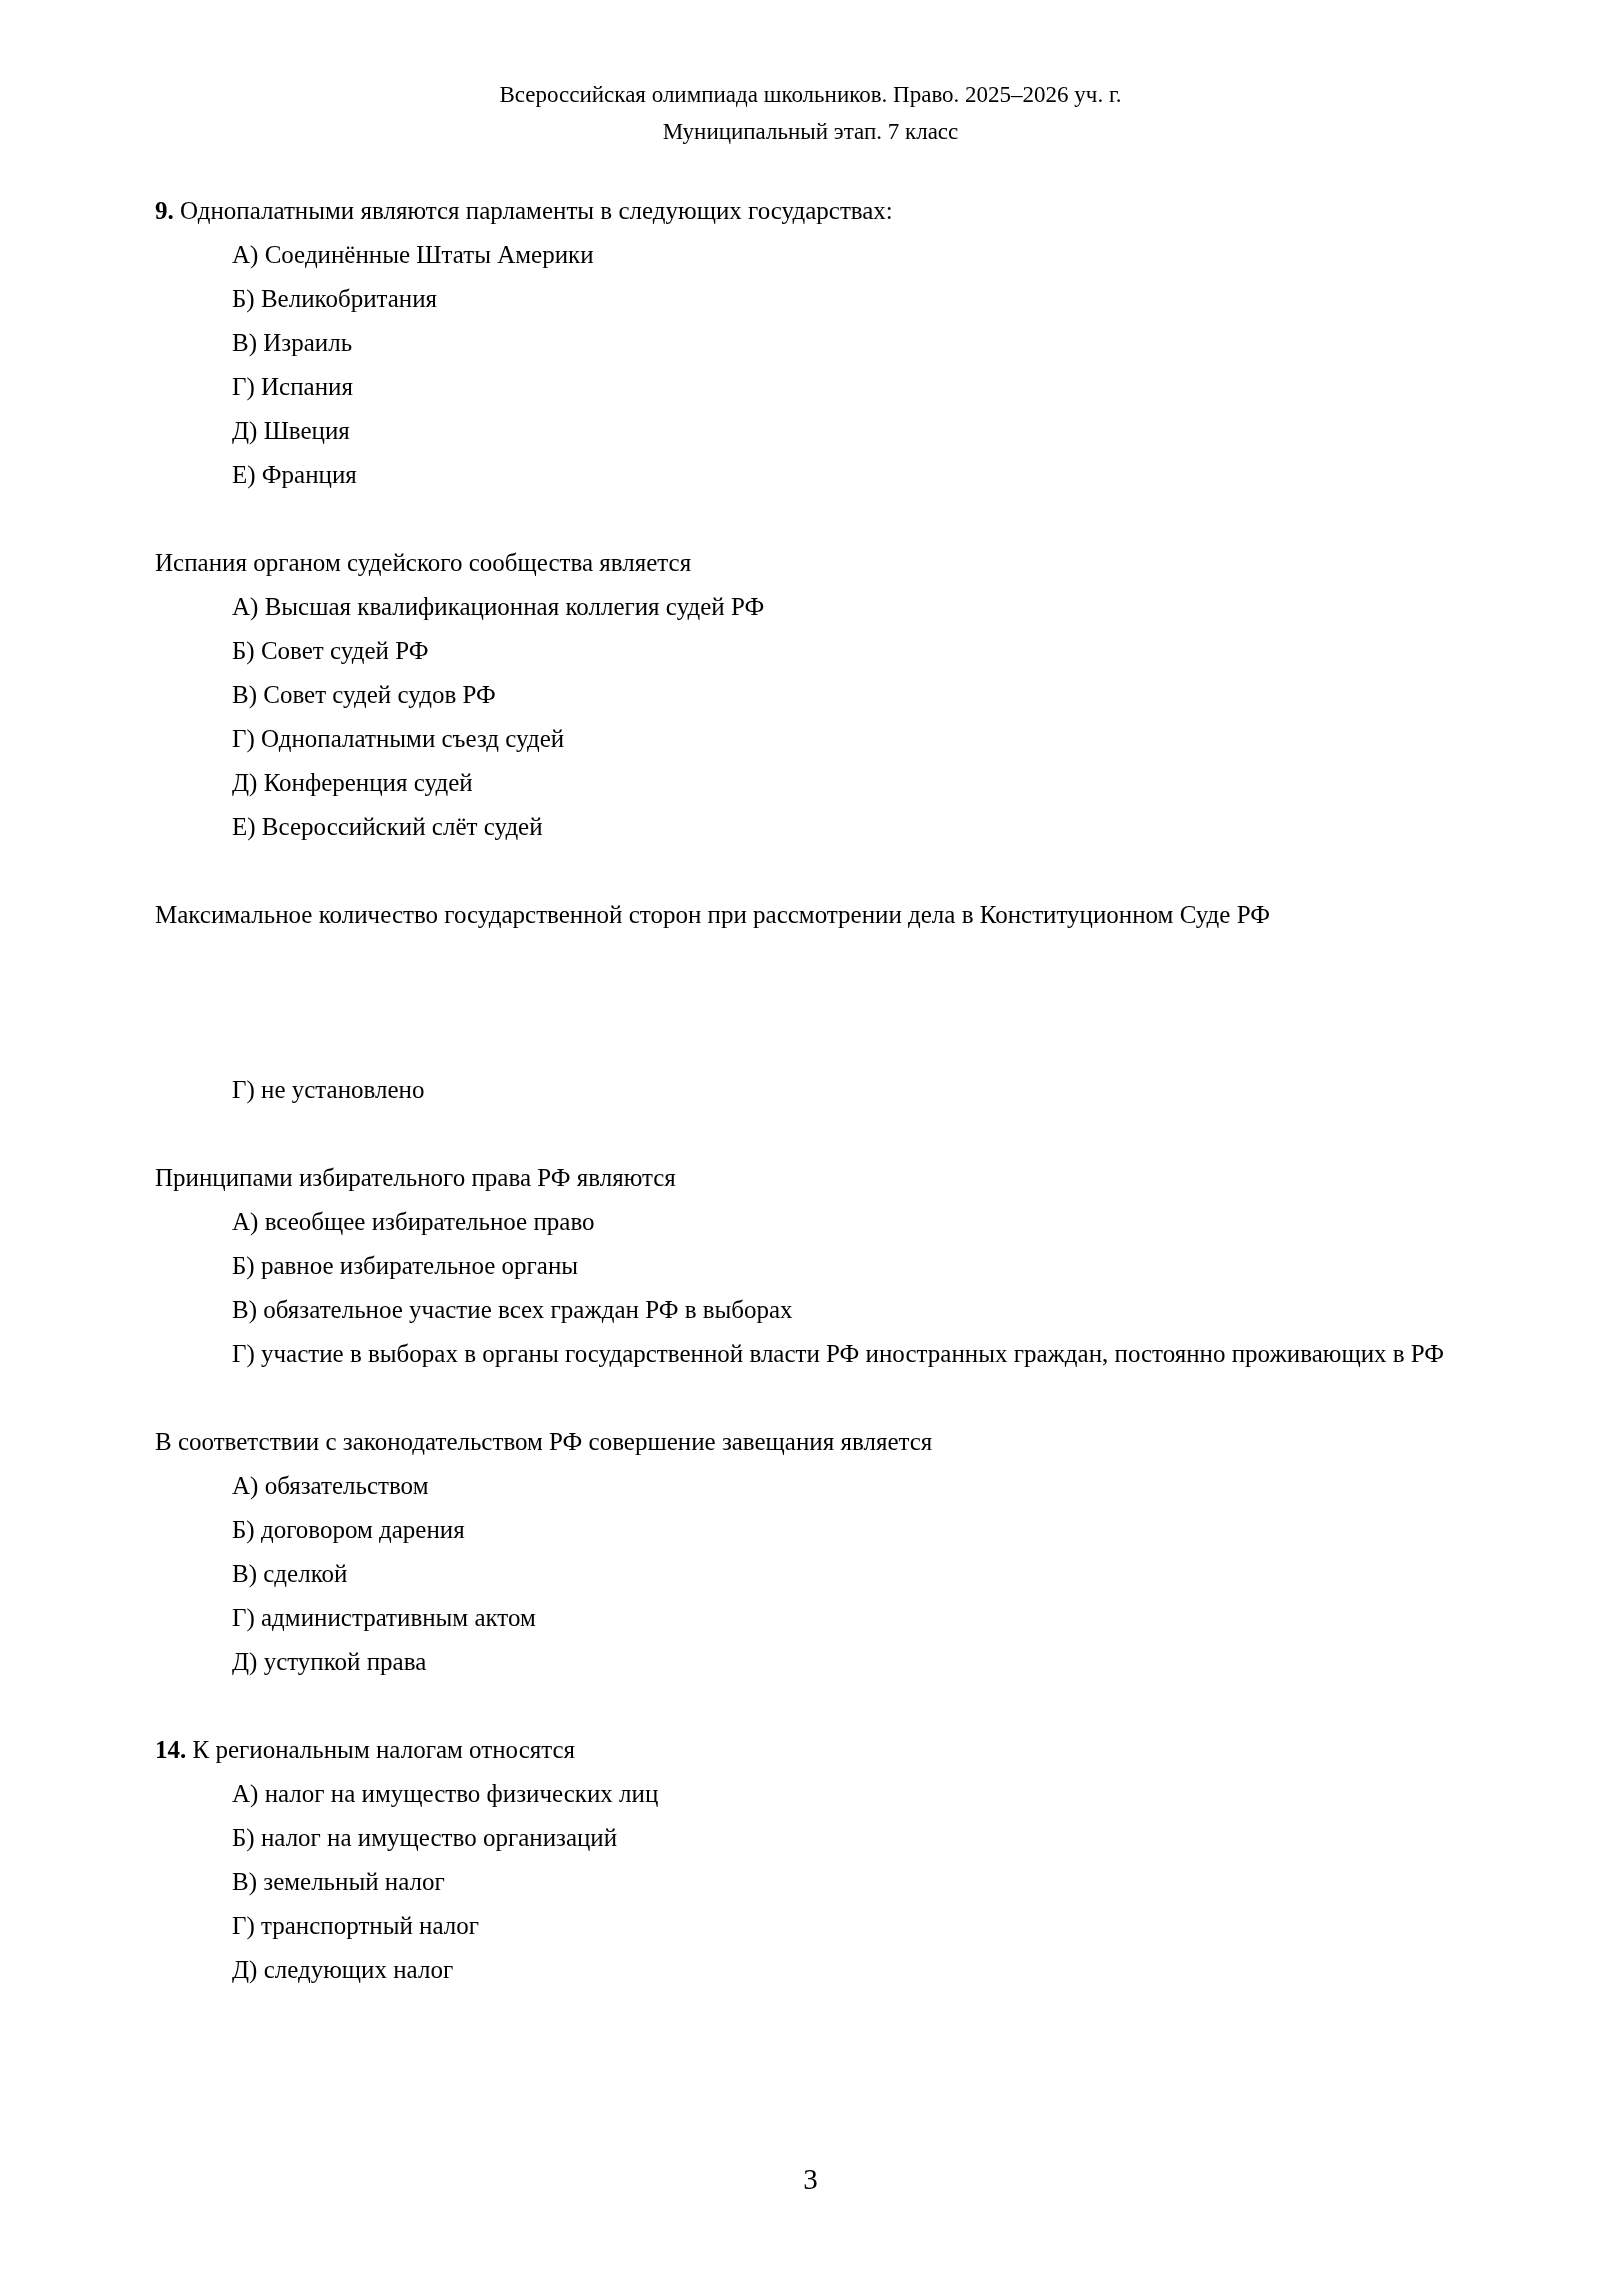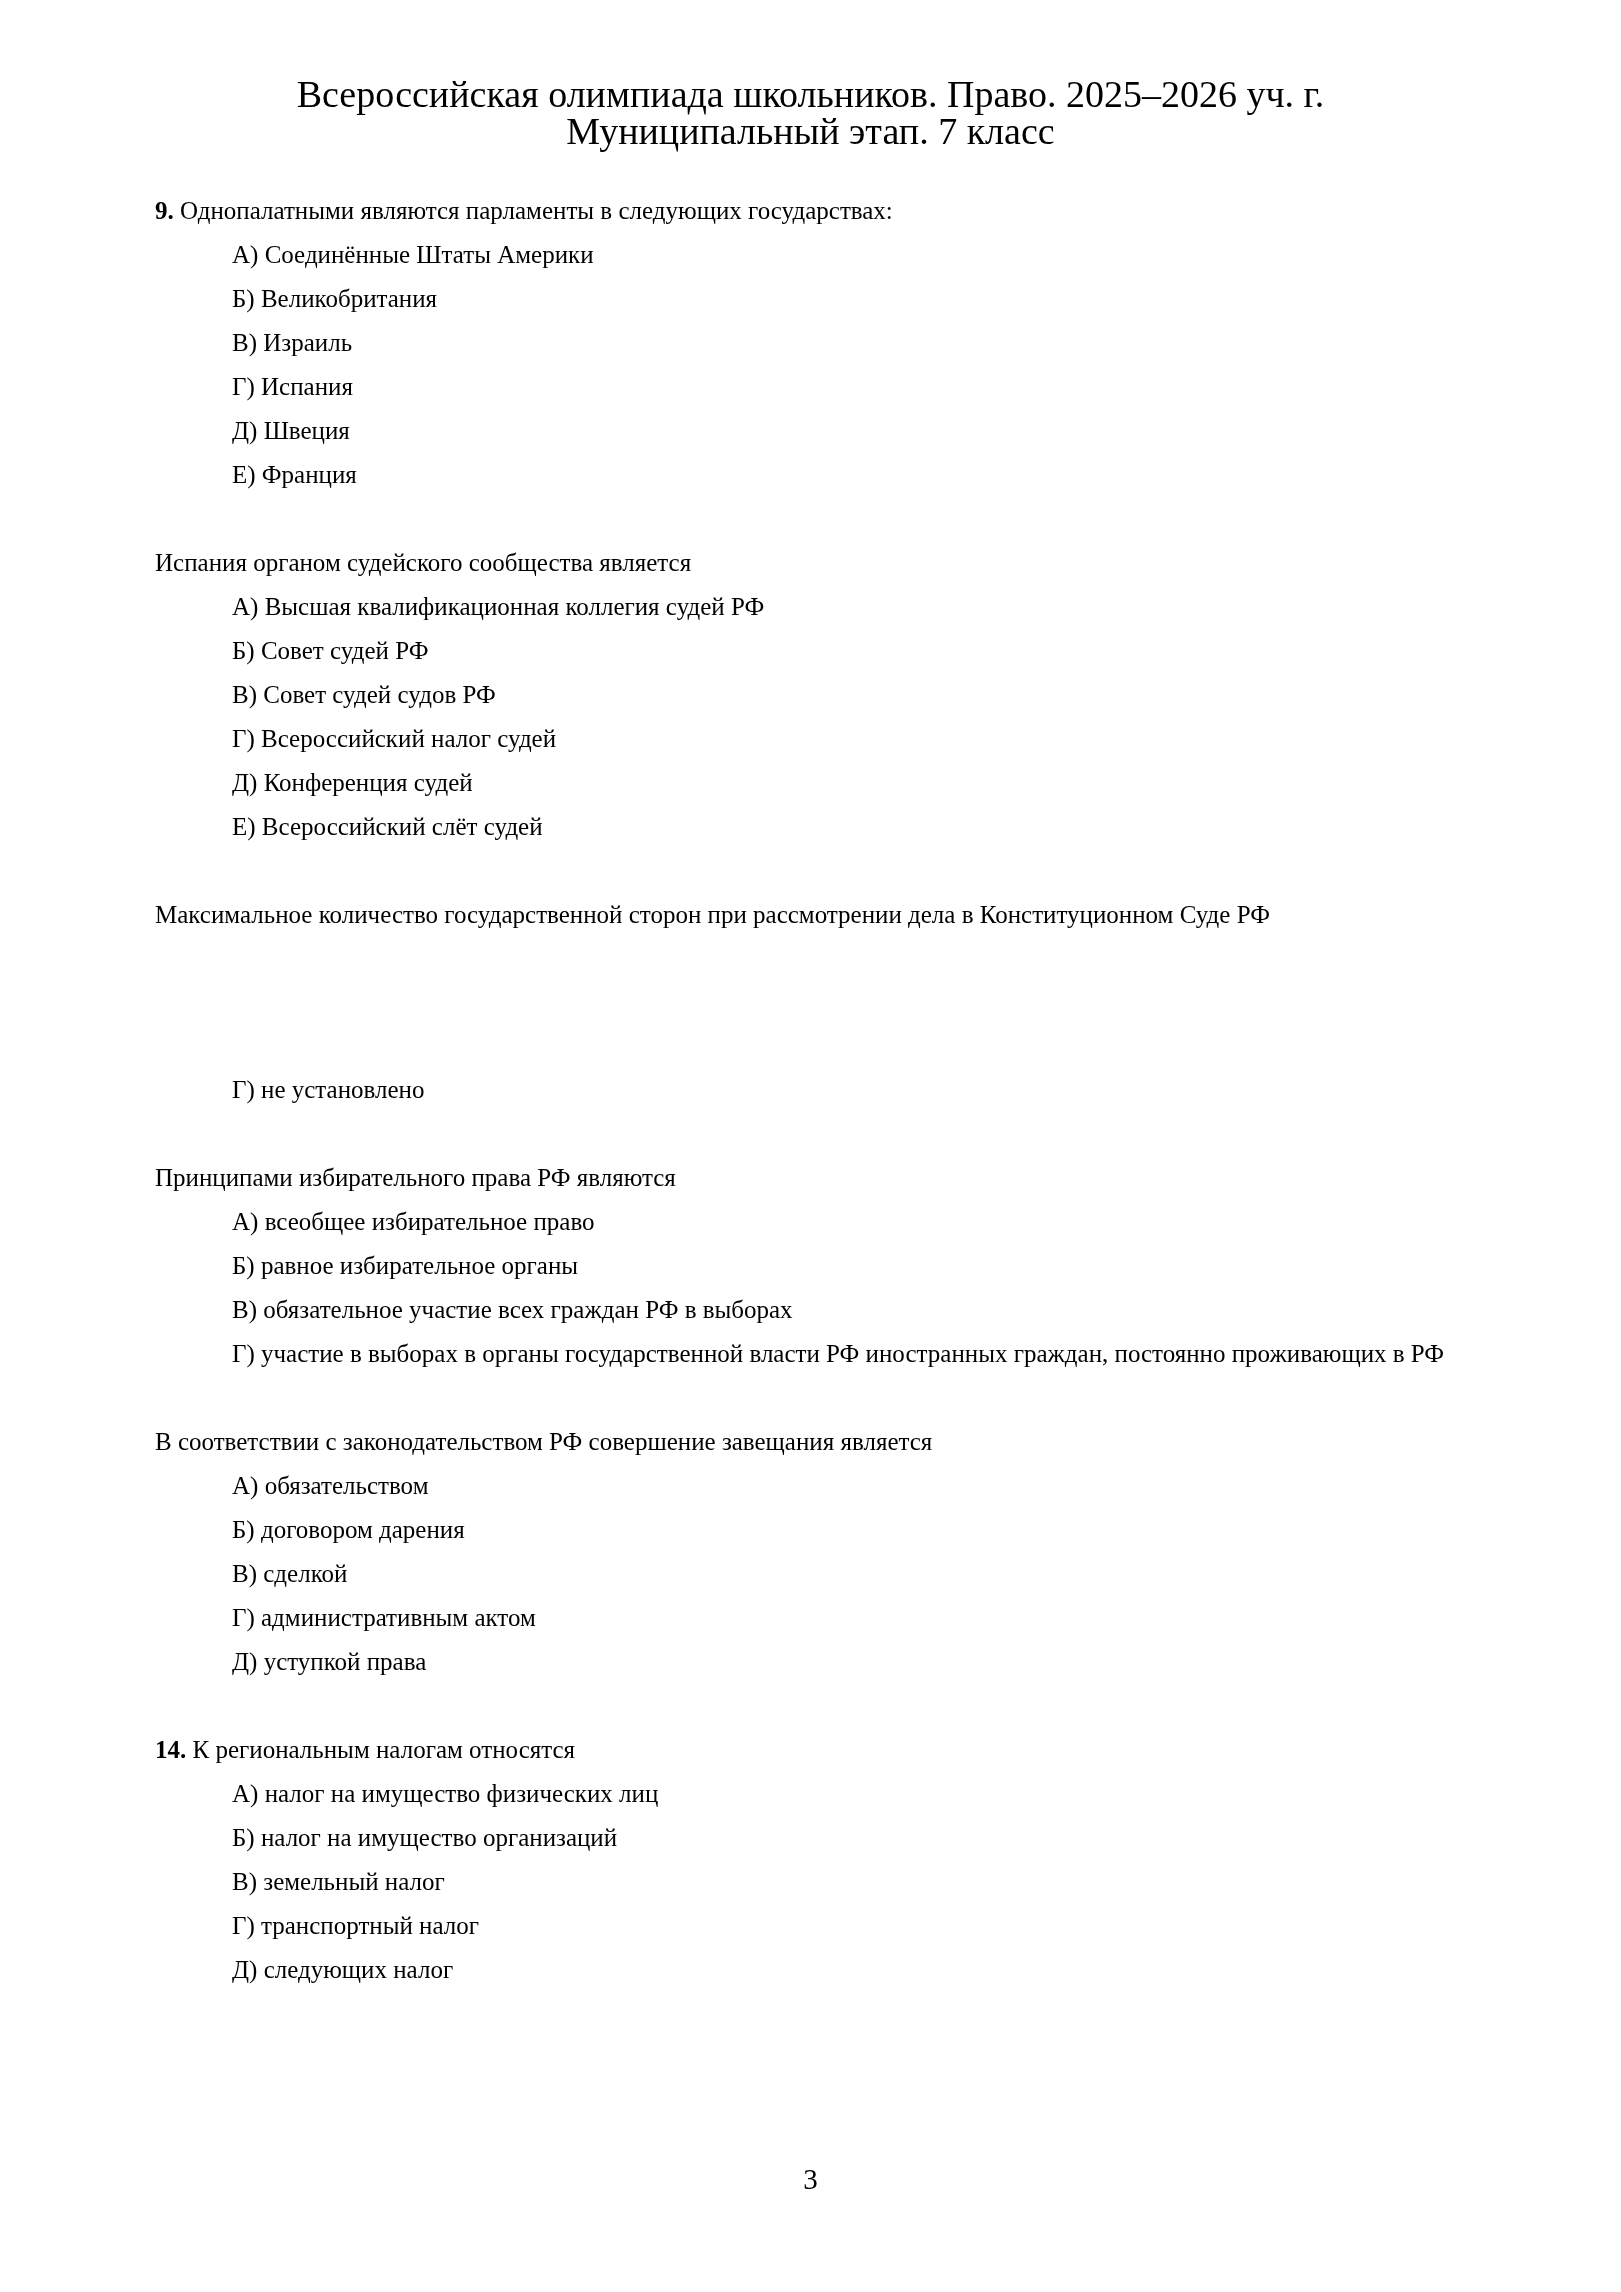--- a/index.html
+++ b/index.html
@@ -1,20 +1,20 @@
 <!DOCTYPE html>
 <html><head>
 <meta charset="utf-8">
 <style>
   html, body { margin: 0; padding: 0; background: #ffffff; }
   body { width: 1621px; height: 2293px; position: relative; overflow: hidden;
          font-family: "Liberation Serif", "DejaVu Serif", serif; color: #000; }
   .page { position: absolute; left: 0; top: 0; width: 1621px; height: 2293px; background: #fff; }
   .header { position: absolute; left: 0; top: 76px; width: 1621px; text-align: center;
-            font-size: 38px; line-height: 37px; }
+            font-size: 23px; line-height: 37px; }
   .header div { white-space: nowrap; }
   .content { position: absolute; left: 155px; top: 189px; width: 1319px;
              font-size: 25px; line-height: 44px; }
   .q { margin: 0 0 44px 0; }
   .q-text { text-align: justify; text-align-last: left; }
   .q-num { font-weight: bold; }
   .opts { list-style: none; margin: 0; padding: 0; }
   .opts li { margin-left: 77px; padding-left: 30px; text-indent: -30px; text-align: justify; text-align-last: left; }
   .opts li.nojust { text-align: left; }
   .gap3 { height: 131px; }
@@ -44,21 +44,21 @@
         <li class="nojust">Е) Франция</li>
       </ul>
     </div>
 
     <div class="q">
       <div class="q-text">Испания органом судейского сообщества является</div>
       <ul class="opts">
         <li class="nojust">А) Высшая квалификационная коллегия судей РФ</li>
         <li class="nojust">Б) Совет судей РФ</li>
         <li class="nojust">В) Совет судей судов РФ</li>
-        <li class="nojust">Г) Всероссийский налог судей</li>
+        <li class="nojust">Г) Однопалатными съезд судей</li>
         <li class="nojust">Д) Конференция судей</li>
         <li class="nojust">Е) Всероссийский слёт судей</li>
       </ul>
     </div>
 
     <div class="q">
       <div class="q-text">Максимальное количество государственной сторон при рассмотрении дела в Конституционном Суде РФ</div>
       <div class="gap3"></div>
       <ul class="opts">
         <li class="nojust">Г) не установлено</li>

